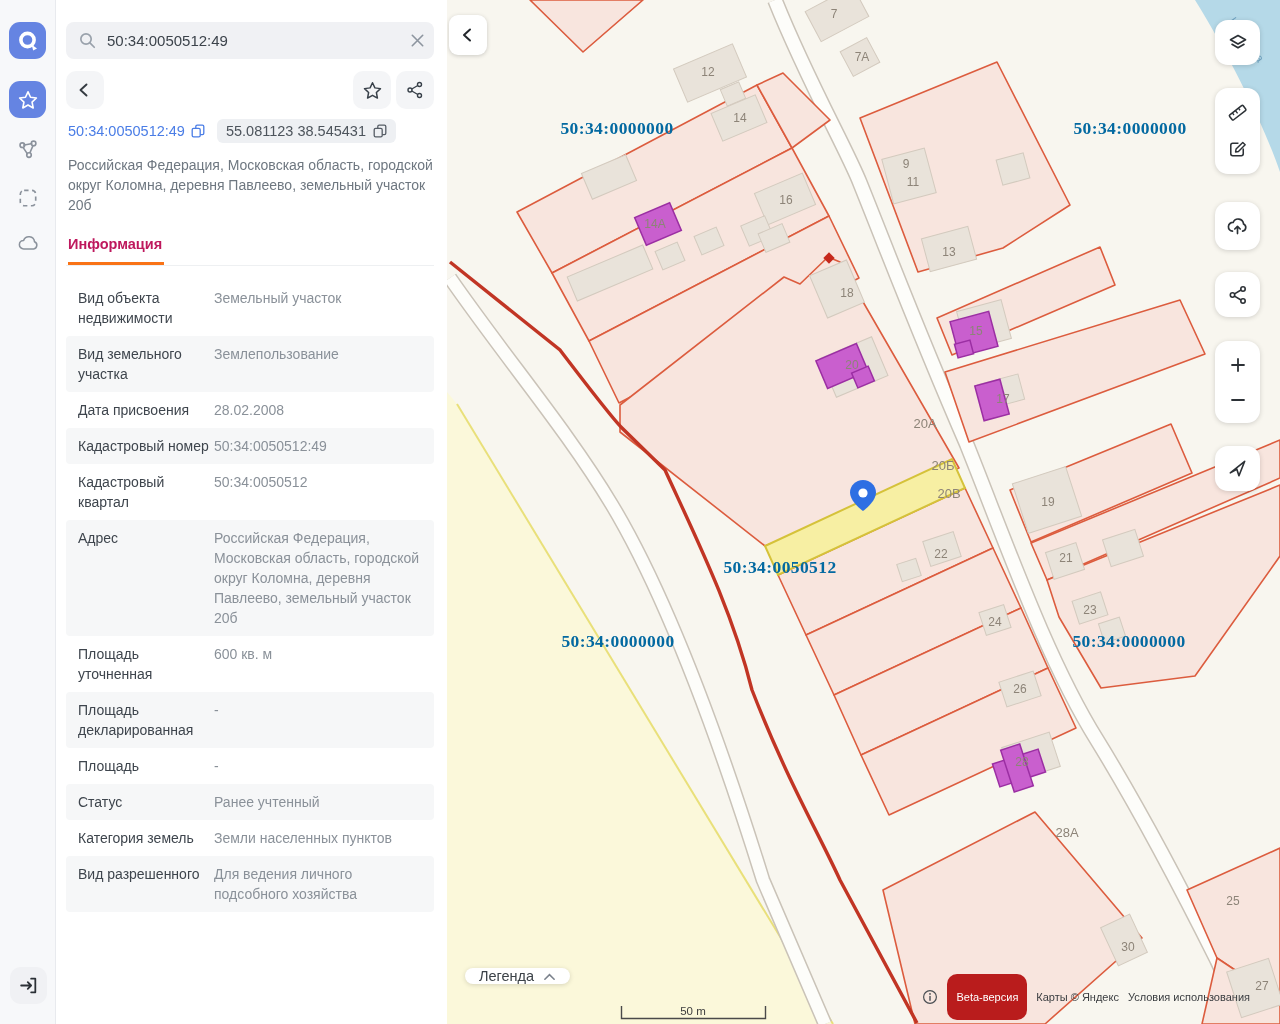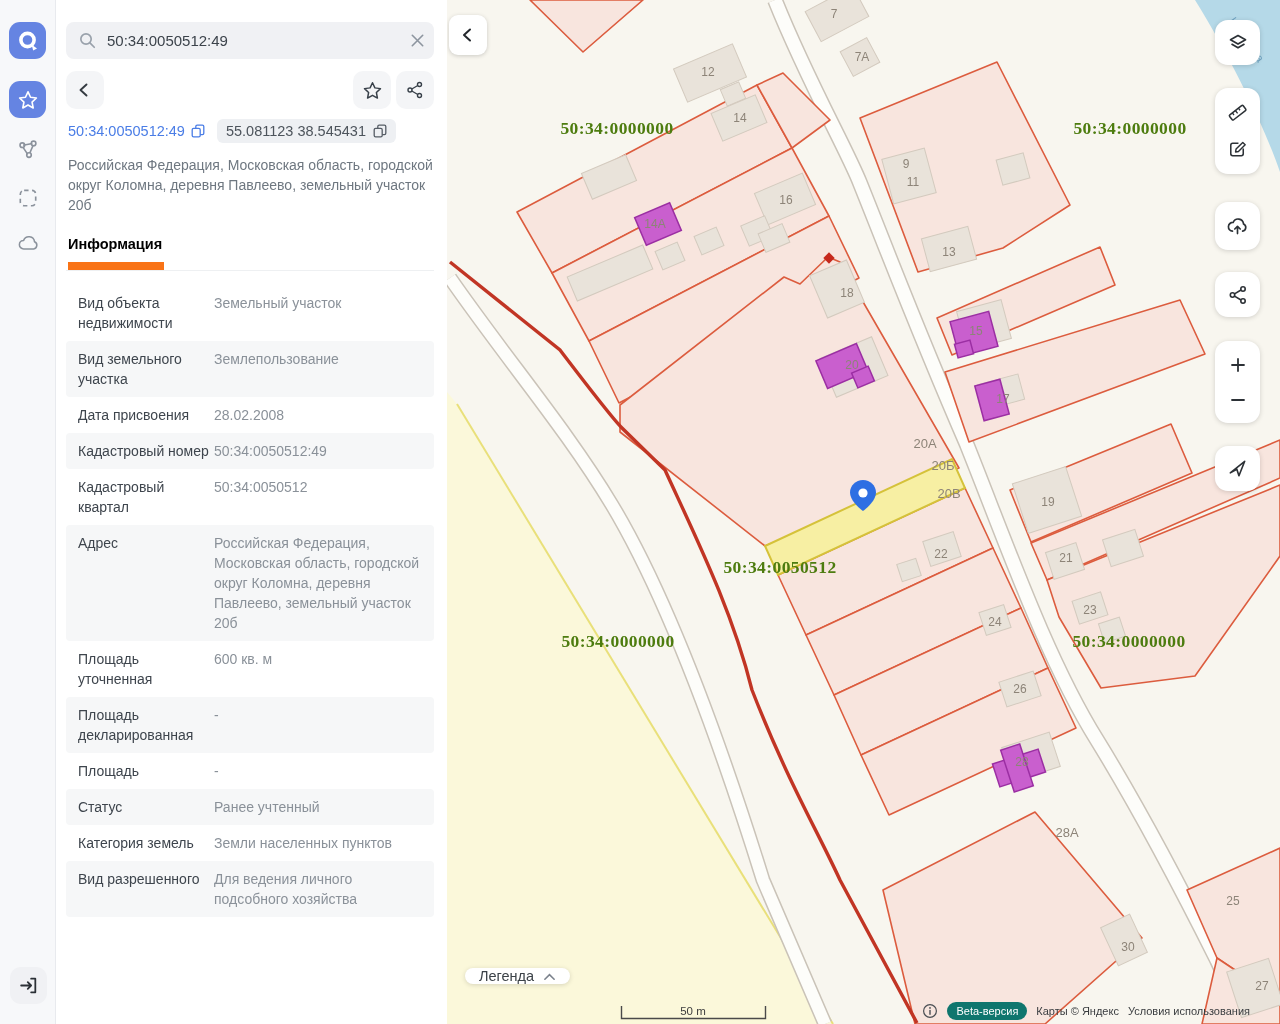--- a/index.html
+++ b/index.html
@@ -30,57 +30,57 @@
   .toolbar .sp{flex:1;}
   h1.title{font-size:16.5px;font-weight:700;color:#272c33;margin:16px 0 0 2px;letter-spacing:.1px;}
   .chips{display:flex;align-items:center;gap:12px;margin:10px 0 0 2px;}
   .cadlink{display:flex;align-items:center;gap:6px;color:#4a7de6;font-size:14.5px;
         text-decoration:none;cursor:pointer;}
   .coordchip{display:flex;align-items:center;gap:7px;background:#eef0f3;border-radius:6px;
         padding:4px 9px;font-size:14.5px;color:#4d545c;}
   .copybtn{border:none;background:transparent;padding:0;cursor:pointer;display:flex;}
   .address{font-size:14px;line-height:20px;color:#6e7780;margin:12px 0 0 2px;}
   .tabs{margin-top:20px;border-bottom:1px solid #eef0f2;padding-left:2px;}
-  .tab{display:inline-block;font-size:14.5px;font-weight:700;color:#000000;
-        padding:0 2px 10px 0;border-bottom:8px solid #f97316;cursor:pointer;}
+  .tab{display:inline-block;font-size:14.5px;font-weight:700;color:#be185d;
+        padding:0 2px 10px 0;border-bottom:3px solid #f97316;cursor:pointer;}
   .rows{margin-top:14px;}
   .row{display:grid;grid-template-columns:132px 1fr;gap:4px;padding:8px 12px;border-radius:4px;}
   .row.alt{background:#f6f7f8;}
   .row .lb{font-size:14px;line-height:20px;color:#3e454d;font-weight:500;}
   .row .vl{font-size:14px;line-height:20px;color:#8a9199;}
 
   
   .map{flex:1;position:relative;overflow:hidden;background:#f8f6ef;}
   .map-svg{position:absolute;left:0;top:0;width:833px;height:1024px;}
   .maplabels{position:absolute;inset:0;pointer-events:none;z-index:2;}
   .ml{position:absolute;transform:translate(-50%,-50%);white-space:nowrap;}
   .ml-p{font-size:12px;color:#8d8478;}
   .ml-r{font-size:13px;color:#8d8478;}
-  .ml-q{font-family:"Liberation Serif",serif;font-weight:700;font-size:17.5px;color:#4d7c0f;letter-spacing:.4px;}
+  .ml-q{font-family:"Liberation Serif",serif;font-weight:700;font-size:17.5px;color:#0369a1;letter-spacing:.4px;}
   .ml-w{font-size:11.5px;color:#6fa3c2;letter-spacing:1px;}
 
   .collapse{position:absolute;left:2px;top:15px;width:38px;height:40px;background:#fff;border:none;
         border-radius:9px;box-shadow:0 1px 4px rgba(0,0,0,.18);cursor:pointer;z-index:3;
         display:flex;align-items:center;justify-content:center;}
   .controls{position:absolute;right:20px;top:20px;z-index:3;display:flex;flex-direction:column;gap:0;}
   .ctl{background:#fff;border:none;border-radius:13px;box-shadow:0 1px 5px rgba(0,0,0,.16);
         width:45px;display:flex;flex-direction:column;align-items:center;justify-content:center;
         cursor:pointer;padding:0;}
   .ctl.single{height:45px;}
   .ctl-gap{height:23px;}
   .ctl.group{gap:4px;padding:8px 0;}
   .ctl .sub{border:none;background:transparent;cursor:pointer;display:flex;align-items:center;
         justify-content:center;width:37px;height:34px;padding:0;}
   .legend{position:absolute;left:18px;bottom:40px;background:#fff;border:none;border-radius:10px;
         box-shadow:0 1px 5px rgba(0,0,0,.15);padding:0 14px;display:flex;align-items:center;gap:9px;
         font-size:14.5px;color:#3c4248;cursor:pointer;z-index:3;font-family:"Liberation Sans",sans-serif;}
   .scalebar{position:absolute;left:172px;bottom:2px;z-index:3;}
   .attr{position:absolute;right:30px;bottom:4px;z-index:3;display:flex;align-items:center;gap:9px;
         font-size:11px;color:#3a3d40;}
-  .betapill{background:#0f766e;color:#fff;border-radius:10px;padding:3px 9px;font-size:11px;}
+  .betapill{background:#b91c1c;color:#fff;border-radius:10px;padding:17px 9px;font-size:11px;}
   .attr a{color:#3a3d40;text-decoration:none;cursor:pointer;}
 </style>
 </head>
 <body>
 
 <div class="app">
 
   <aside class="rail">
     <div class="logo">
       <svg width="24" height="24" viewBox="0 0 24 24">
@@ -351,21 +351,21 @@
         <span class="ml ml-p" style="left: 601px; top: 502px;">19</span>
         <span class="ml ml-p" style="left: 619px; top: 558px;">21</span>
         <span class="ml ml-p" style="left: 643px; top: 610px;">23</span>
         <span class="ml ml-p" style="left: 548px; top: 622px;">24</span>
         <span class="ml ml-p" style="left: 573px; top: 689px;">26</span>
         <span class="ml ml-p" style="left: 494px; top: 554px;">22</span>
         <span class="ml ml-p" style="left: 575px; top: 762px;">28</span>
         <span class="ml ml-p" style="left: 681px; top: 947px;">30</span>
         <span class="ml ml-p" style="left: 786px; top: 901px;">25</span>
         <span class="ml ml-p" style="left: 815px; top: 986px;">27</span>
-        <span class="ml ml-r" style="left: 478px; top: 423px; margin-top: 20px;">20А</span>
+        <span class="ml ml-r" style="left: 478px; top: 423px;">20А</span>
         <span class="ml ml-r" style="left: 496px; top: 465px;">20Б</span>
         <span class="ml ml-r" style="left: 502px; top: 493px;">20В</span>
         <span class="ml ml-r" style="left: 620px; top: 832px;">28А</span>
       </div>
 
     <button class="collapse">
       <svg width="20" height="20" viewBox="0 0 20 20">
         <path d="M12,4.5 L6,10 L12,15.5" fill="none" stroke="#23272c" stroke-width="2" stroke-linecap="round" stroke-linejoin="round"></path>
       </svg>
     </button>

